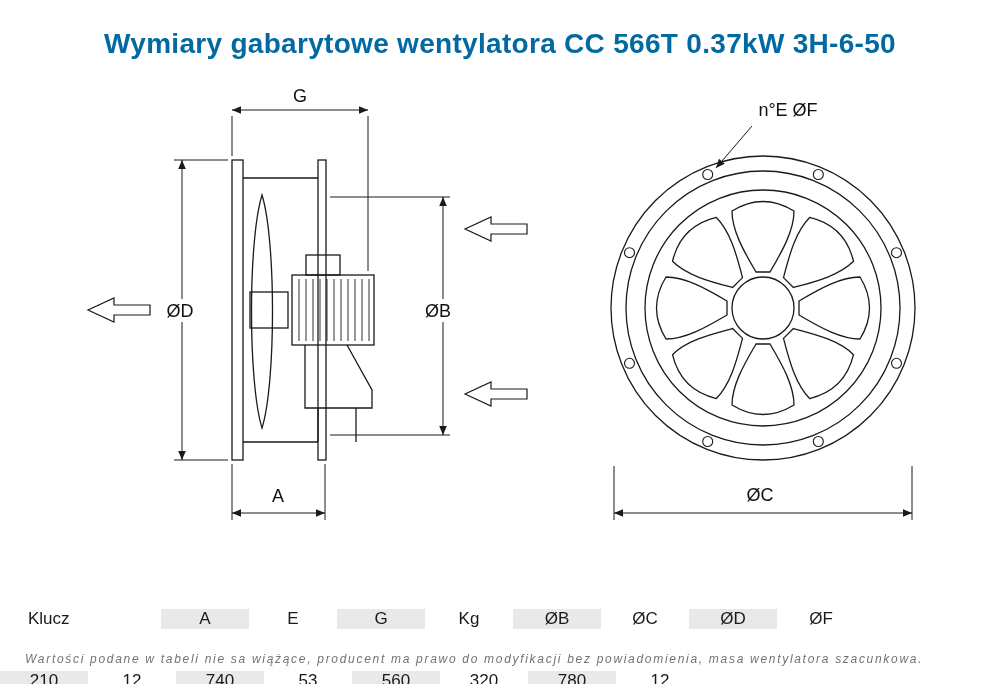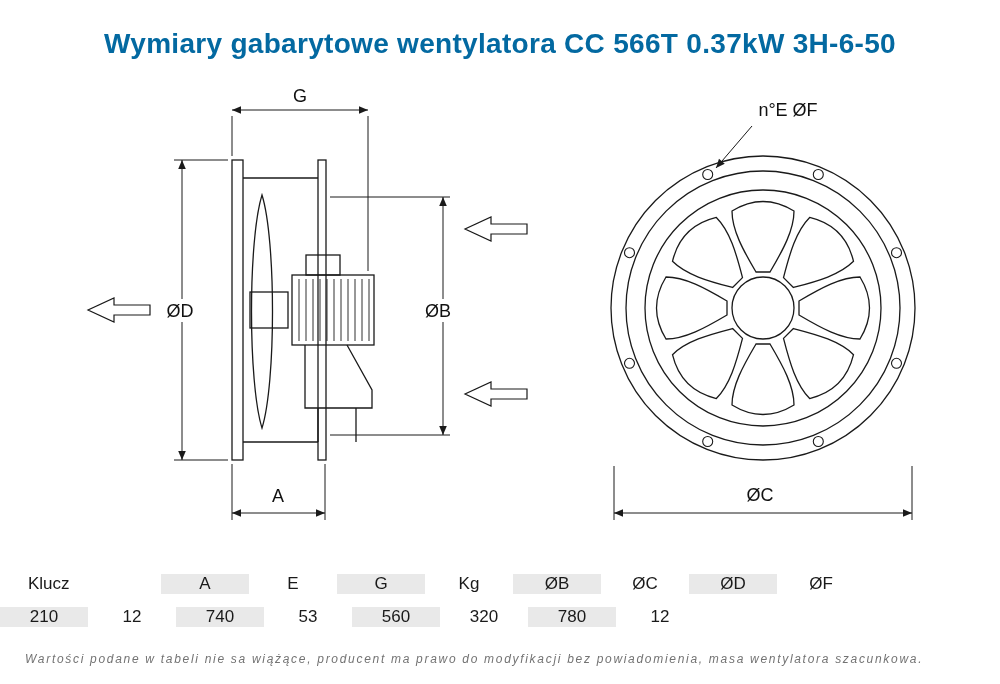--- a/index.html
+++ b/index.html
@@ -18,21 +18,21 @@
     text-align:center; font-size:28px; font-weight:bold;
     color:#0369a1; letter-spacing:0.3px;
   }
 
   svg.drawing { position:absolute; top:68px; left:0; }
 
   .dim-table {
     position:absolute; top:567px; left:0; width:1000px;
     font-size:17px; color:#1a1a1a;
   }
-  .trow { display:flex; height:33px; align-items:center; }
+  .trow { display:flex; height:33px; align-items:flex-end;margin-top:29px; }
   .tlabel { width:161px; padding-left:28px; }
   .tcell { width:88px; text-align:center; }
   .tcell.shade { background:#e9e9e9; }
 
   .footer {
     position:absolute; top:652px; left:25px; right:5px;
     font-style:italic; font-size:12px; letter-spacing:1.7px;
     color:#737373; white-space:nowrap; overflow:hidden;
   }
 </style>

